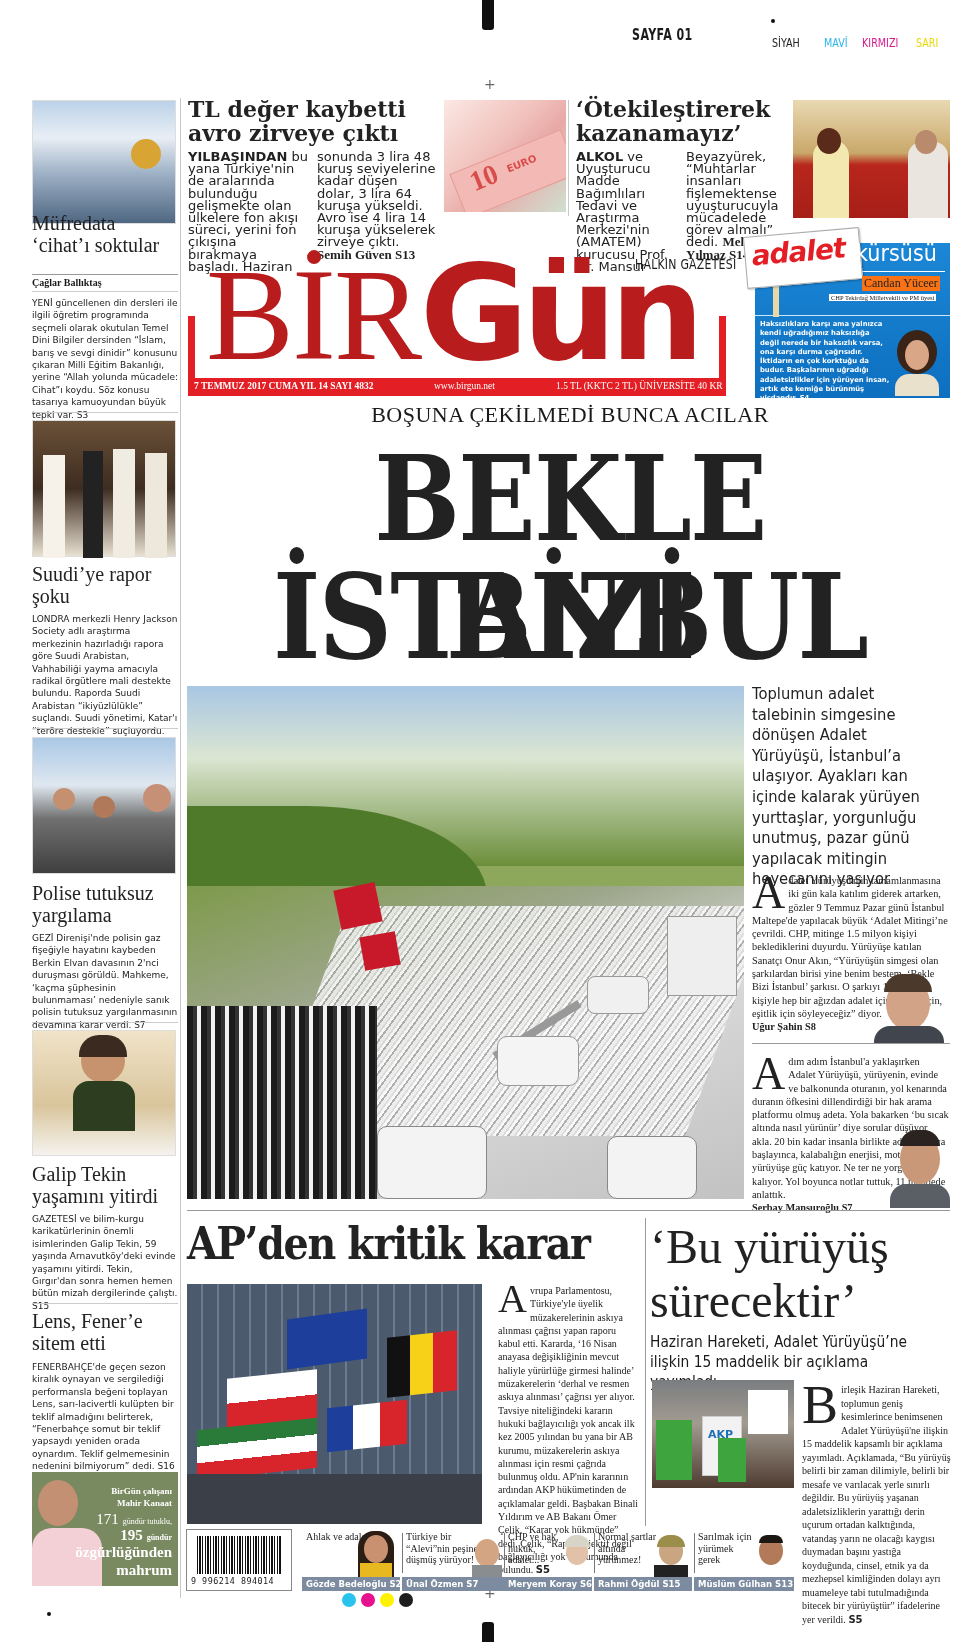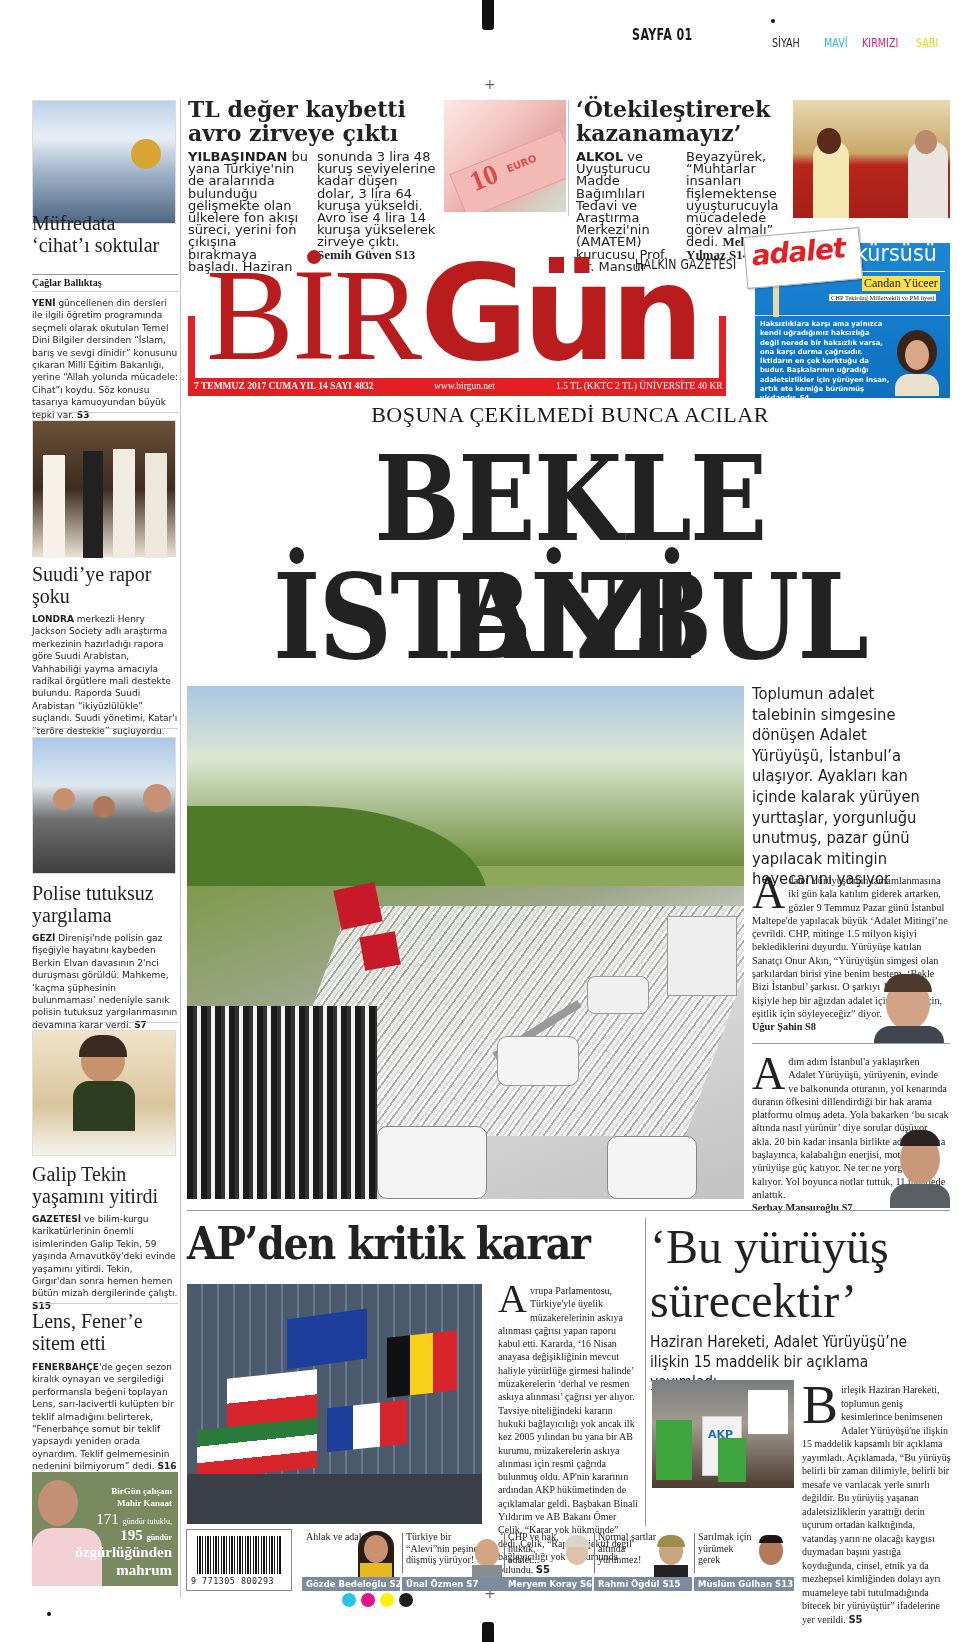--- a/index.html
+++ b/index.html
@@ -11,21 +11,21 @@
 .reg-bot{left:482px;top:1622px;width:12px;height:20px;background:#111;border-radius:3px 3px 0 0}
 .cross{font-size:14px;color:#666;font-family:"DejaVu Sans",sans-serif}
 .sayfa{left:632px;top:26px;font-size:15px;font-weight:bold;letter-spacing:.5px;font-family:"DejaVu Sans Condensed","DejaVu Sans",sans-serif;transform:scaleX(.82);transform-origin:left}
 .ink{top:36px;font-size:12px;font-family:"DejaVu Sans",sans-serif;transform:scaleX(.8);transform-origin:left}
 .vline{background:#c8c8c8;width:1px}
 .hline{background:#999;height:1px}
 
 .lc-img{left:32px;width:144px;border:1px solid #ddd}
 .lc-head{left:32px;width:146px;font-size:20px;line-height:22px;font-family:"Liberation Serif",serif;color:#222}
 .lc-body{left:32px;width:146px;font-size:9px;line-height:12.4px;font-family:"DejaVu Sans",sans-serif;color:#222}
-.lc-body b{font-weight:bold}
+.lc-body b{font-weight:normal}
 
 .ts-head{font-family:"DejaVu Serif",serif;font-weight:bold;font-size:22px;line-height:24px;color:#222}
 .ts-col{font-size:13px;line-height:12.2px;font-family:"DejaVu Sans",sans-serif;color:#222}
 
 .logo-bar{left:188px;top:316px;width:538px;height:80px;border:7px solid #e31e24;border-top:none}
 .logo-bar-bot{left:188px;top:378px;width:538px;height:18px;background:#e31e24}
 .logo-text{left:206px;top:248px;font-size:132px;line-height:130px;letter-spacing:-2px;color:#b91c1c;white-space:nowrap}
 .logo-bir{font-family:"Liberation Serif",serif;font-weight:normal}
 .logo-gun{font-family:"DejaVu Sans",sans-serif;font-weight:bold;letter-spacing:-6px}
 .mast-info{top:381px;font-size:9.5px;color:#fff;font-family:"Liberation Serif",serif;font-weight:bold}
@@ -149,21 +149,21 @@
 
 <div class="abs adalet-box">
   <div class="abs" style="left:100px;top:28px;width:90px;height:1px;background:#fff"></div>
   <div class="abs" style="left:0;top:72px;width:195px;height:1px;background:#cfe6f8"></div>
   <div class="abs" style="left:18px;top:36px;width:6px;height:38px;background:#e8d8a8"></div>
 </div>
 <div class="abs adalet-sign">
   <div class="abs sans" style="left:6px;top:2px;font-size:28px;font-weight:bold;font-style:italic;color:#e31e24;letter-spacing:-1px">adalet</div>
 </div>
 <div class="abs sans" style="left:856px;top:240px;font-size:23px;color:#fff;transform:scaleX(.9);transform-origin:left">kürsüsü</div>
-<div class="abs serif" style="left:862px;top:276px;font-size:12px;background:#fde047;padding:0 2px;color:#222">Candan Yüceer</div>
+<div class="abs serif" style="left:862px;top:276px;font-size:12px;background:#f97316;padding:0 2px;color:#222">Candan Yüceer</div>
 <div class="abs serif" style="left:829px;top:294px;font-size:6.5px;background:#fff;padding:0 2px;color:#222">CHP Tekirdağ Milletvekili ve PM üyesi</div>
 <div class="abs sans" style="left:760px;top:320px;width:130px;font-size:6.8px;line-height:9.3px;color:#fff;font-weight:bold"><span>Haksızlıklara karşı ama yalnızca kendi uğradığımız haksızlığa değil nerede bir haksızlık varsa, ona karşı durma çağrısıdır. İktidarın en çok korktuğu da budur. Başkalarının uğradığı adaletsizlikler için yürüyen insan, artık ete kemiğe bürünmüş vicdandır.</span> <span>S4</span></div>
 <div class="abs" style="left:893px;top:328px;width:48px;height:68px;overflow:hidden">
   <div class="abs" style="left:4px;top:2px;width:40px;height:44px;border-radius:50%;background:#3a2418"></div>
   <div class="abs" style="left:12px;top:12px;width:24px;height:30px;border-radius:50%;background:#d9a687"></div>
   <div class="abs" style="left:2px;top:46px;width:44px;height:26px;border-radius:14px 14px 0 0;background:#e9e1cc"></div>
 </div>
 
 <div class="abs kicker serif">BOŞUNA ÇEKİLMEDİ BUNCA ACILAR</div>
 <div class="abs huge" style="top:440px">BEKLE BİZİ</div>
@@ -231,21 +231,21 @@
   <div class="abs sans" style="left:56px;top:48px;font-size:11px;font-weight:bold;color:#1d6fb5">AKP</div>
   <div class="abs" style="left:96px;top:10px;width:40px;height:44px;background:#fff"></div>
   <div class="abs" style="left:66px;top:58px;width:28px;height:44px;background:#3ea53e"></div>
 </div>
 <div class="abs col-body" style="left:802px;top:1383px;width:150px;font-size:10px;line-height:13.5px">
   <span class="dropcap" style="font-size:54px;line-height:44px">B</span><span>irleşik Haziran Hareketi, toplumun geniş kesimlerince benimsenen Adalet Yürüyüşü'ne ilişkin 15 maddelik kapsamlı bir açıklama yayımladı. Açıklamada, “Bu yürüyüş belirli bir zaman dilimiyle, belirli bir mesafe ve varılacak yerle sınırlı değildir. Bu yürüyüş yaşanan adaletsizliklerin yarattığı derin uçurum ortadan kalktığında, vatandaş yarın ne olacağı kaygısı duymadan başını yastığa koyduğunda, cinsel, etnik ya da mezhepsel kimliğinden dolayı ayrı muameleye tabi tutulmadığında bitecek bir yürüyüştür” ifadelerine yer verildi. </span><b class="sans">S5</b>
 </div>
 
 <div class="abs" style="left:186px;top:1529px;width:106px;height:62px;border:1px solid #888;background:#fff">
   <div class="abs" style="left:10px;top:6px;width:84px;height:38px;background:repeating-linear-gradient(90deg,#111 0 1px,#fff 1px 2px,#111 2px 4px,#fff 4px 5px,#111 5px 6px,#fff 6px 8px)"></div>
-  <div class="abs" style="left:4px;top:46px;font-family:'DejaVu Sans Mono',monospace;font-size:8.4px;letter-spacing:.5px">9 771305 800293</div>
+  <div class="abs" style="left:4px;top:46px;font-family:'DejaVu Sans Mono',monospace;font-size:8.4px;letter-spacing:.5px">9 996214 894014</div>
 </div>
 
 <div class="abs" style="left:302px;top:1529px;width:500px;height:62px">
   <div class="abs strip-q" style="left:4px;top:2px;width:70px">Ahlak ve adalet</div>
   <div class="abs" style="left:52px;top:0;width:44px;height:50px;overflow:hidden">
       <div class="abs" style="left:10px;top:6px;width:24px;height:28px;border-radius:50%;background:#c99170"></div>
       <div class="abs" style="left:4px;top:2px;width:36px;height:48px;border-radius:16px 16px 0 0;background:#2b1c14;z-index:-1"></div>
       <div class="abs" style="left:6px;top:34px;width:32px;height:16px;background:#e7b81f"></div>
     </div>
   <div class="abs vline" style="left:100px;top:4px;height:40px;background:#777"></div>

